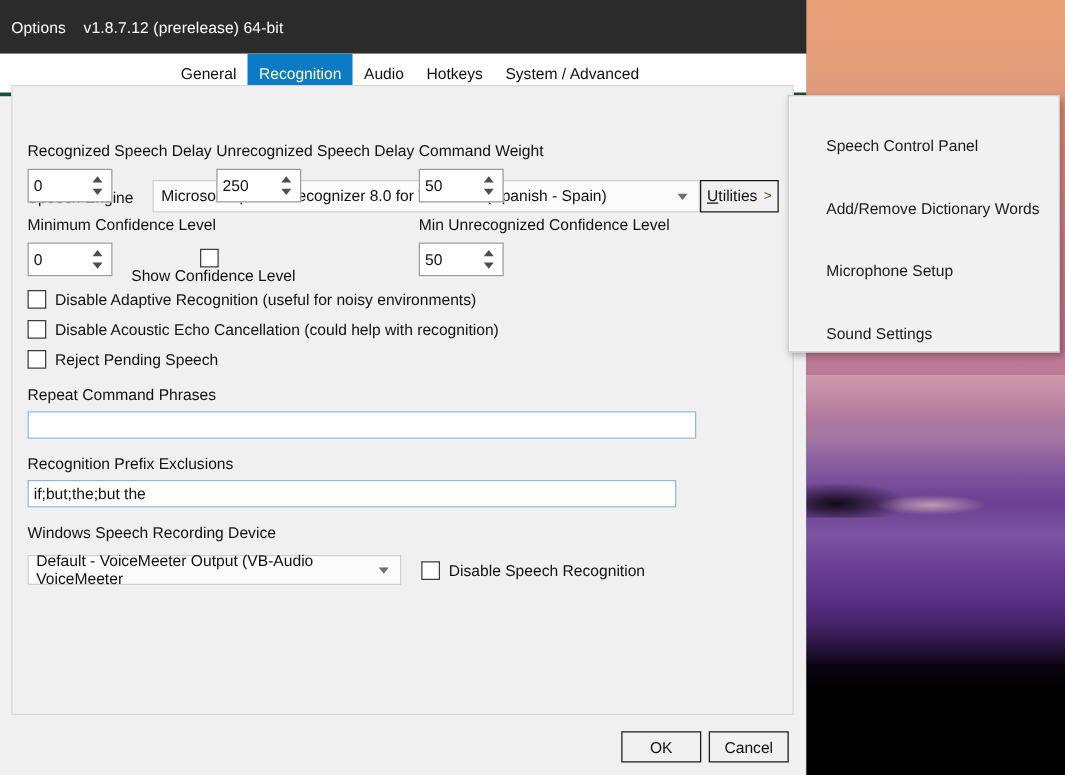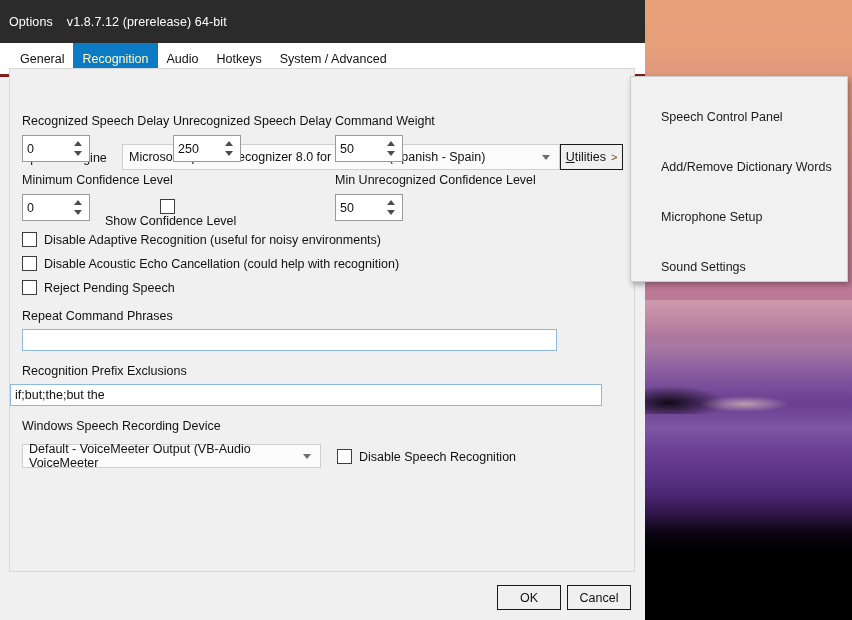--- a/index.html
+++ b/index.html
@@ -91,21 +91,22 @@
   #titlebar .app-title { margin-right: 14px; }
   #titlebar .version { }
 
   #tabstrip {
     position: relative;
     height: 31px;
     background: #ffffff;
     display: flex;
     align-items: stretch;
     padding-left: 11px;
-    border-bottom: 3px solid #7f1d1d;
+    border-bottom: 3px solid #14532d;
+    justify-content: center;
   }
   .tab {
     display: flex;
     align-items: center;
     padding: 0 9px;
     font-size: 12.5px;
     color: #111;
     cursor: default;
     white-space: nowrap;
   }
@@ -387,21 +388,21 @@
         <span class="cbox"></span>
         <span>Reject Pending Speech</span>
       </div>
 
       <div class="lbl" style="left:12px; top:240px;">Repeat Command Phrases</div>
       <div class="tinput" style="left:12px; top:260px; width:535px; height:22px;">
         <span></span>
       </div>
 
       <div class="lbl" style="left:12px; top:295px;">Recognition Prefix Exclusions</div>
-      <div class="tinput" style="left:0; top:315px; width:592px; height:22px;text-align:right;">
+      <div class="tinput" style="left:12px; top:315px; width:519px; height:22px;text-align:right;">
         <span>if;but;the;but the</span>
       </div>
 
       <div class="lbl" style="left:12px; top:350px;">Windows Speech Recording Device</div>
       <div class="combo" style="left:12px; top:375px; width:299px; height:24px;">
         <span>Default - VoiceMeeter Output (VB-Audio VoiceMeeter</span>
         <span class="caret"></span>
       </div>
       <div class="cbrow" style="left:327px; top:380px;">
         <span class="cbox"></span>

